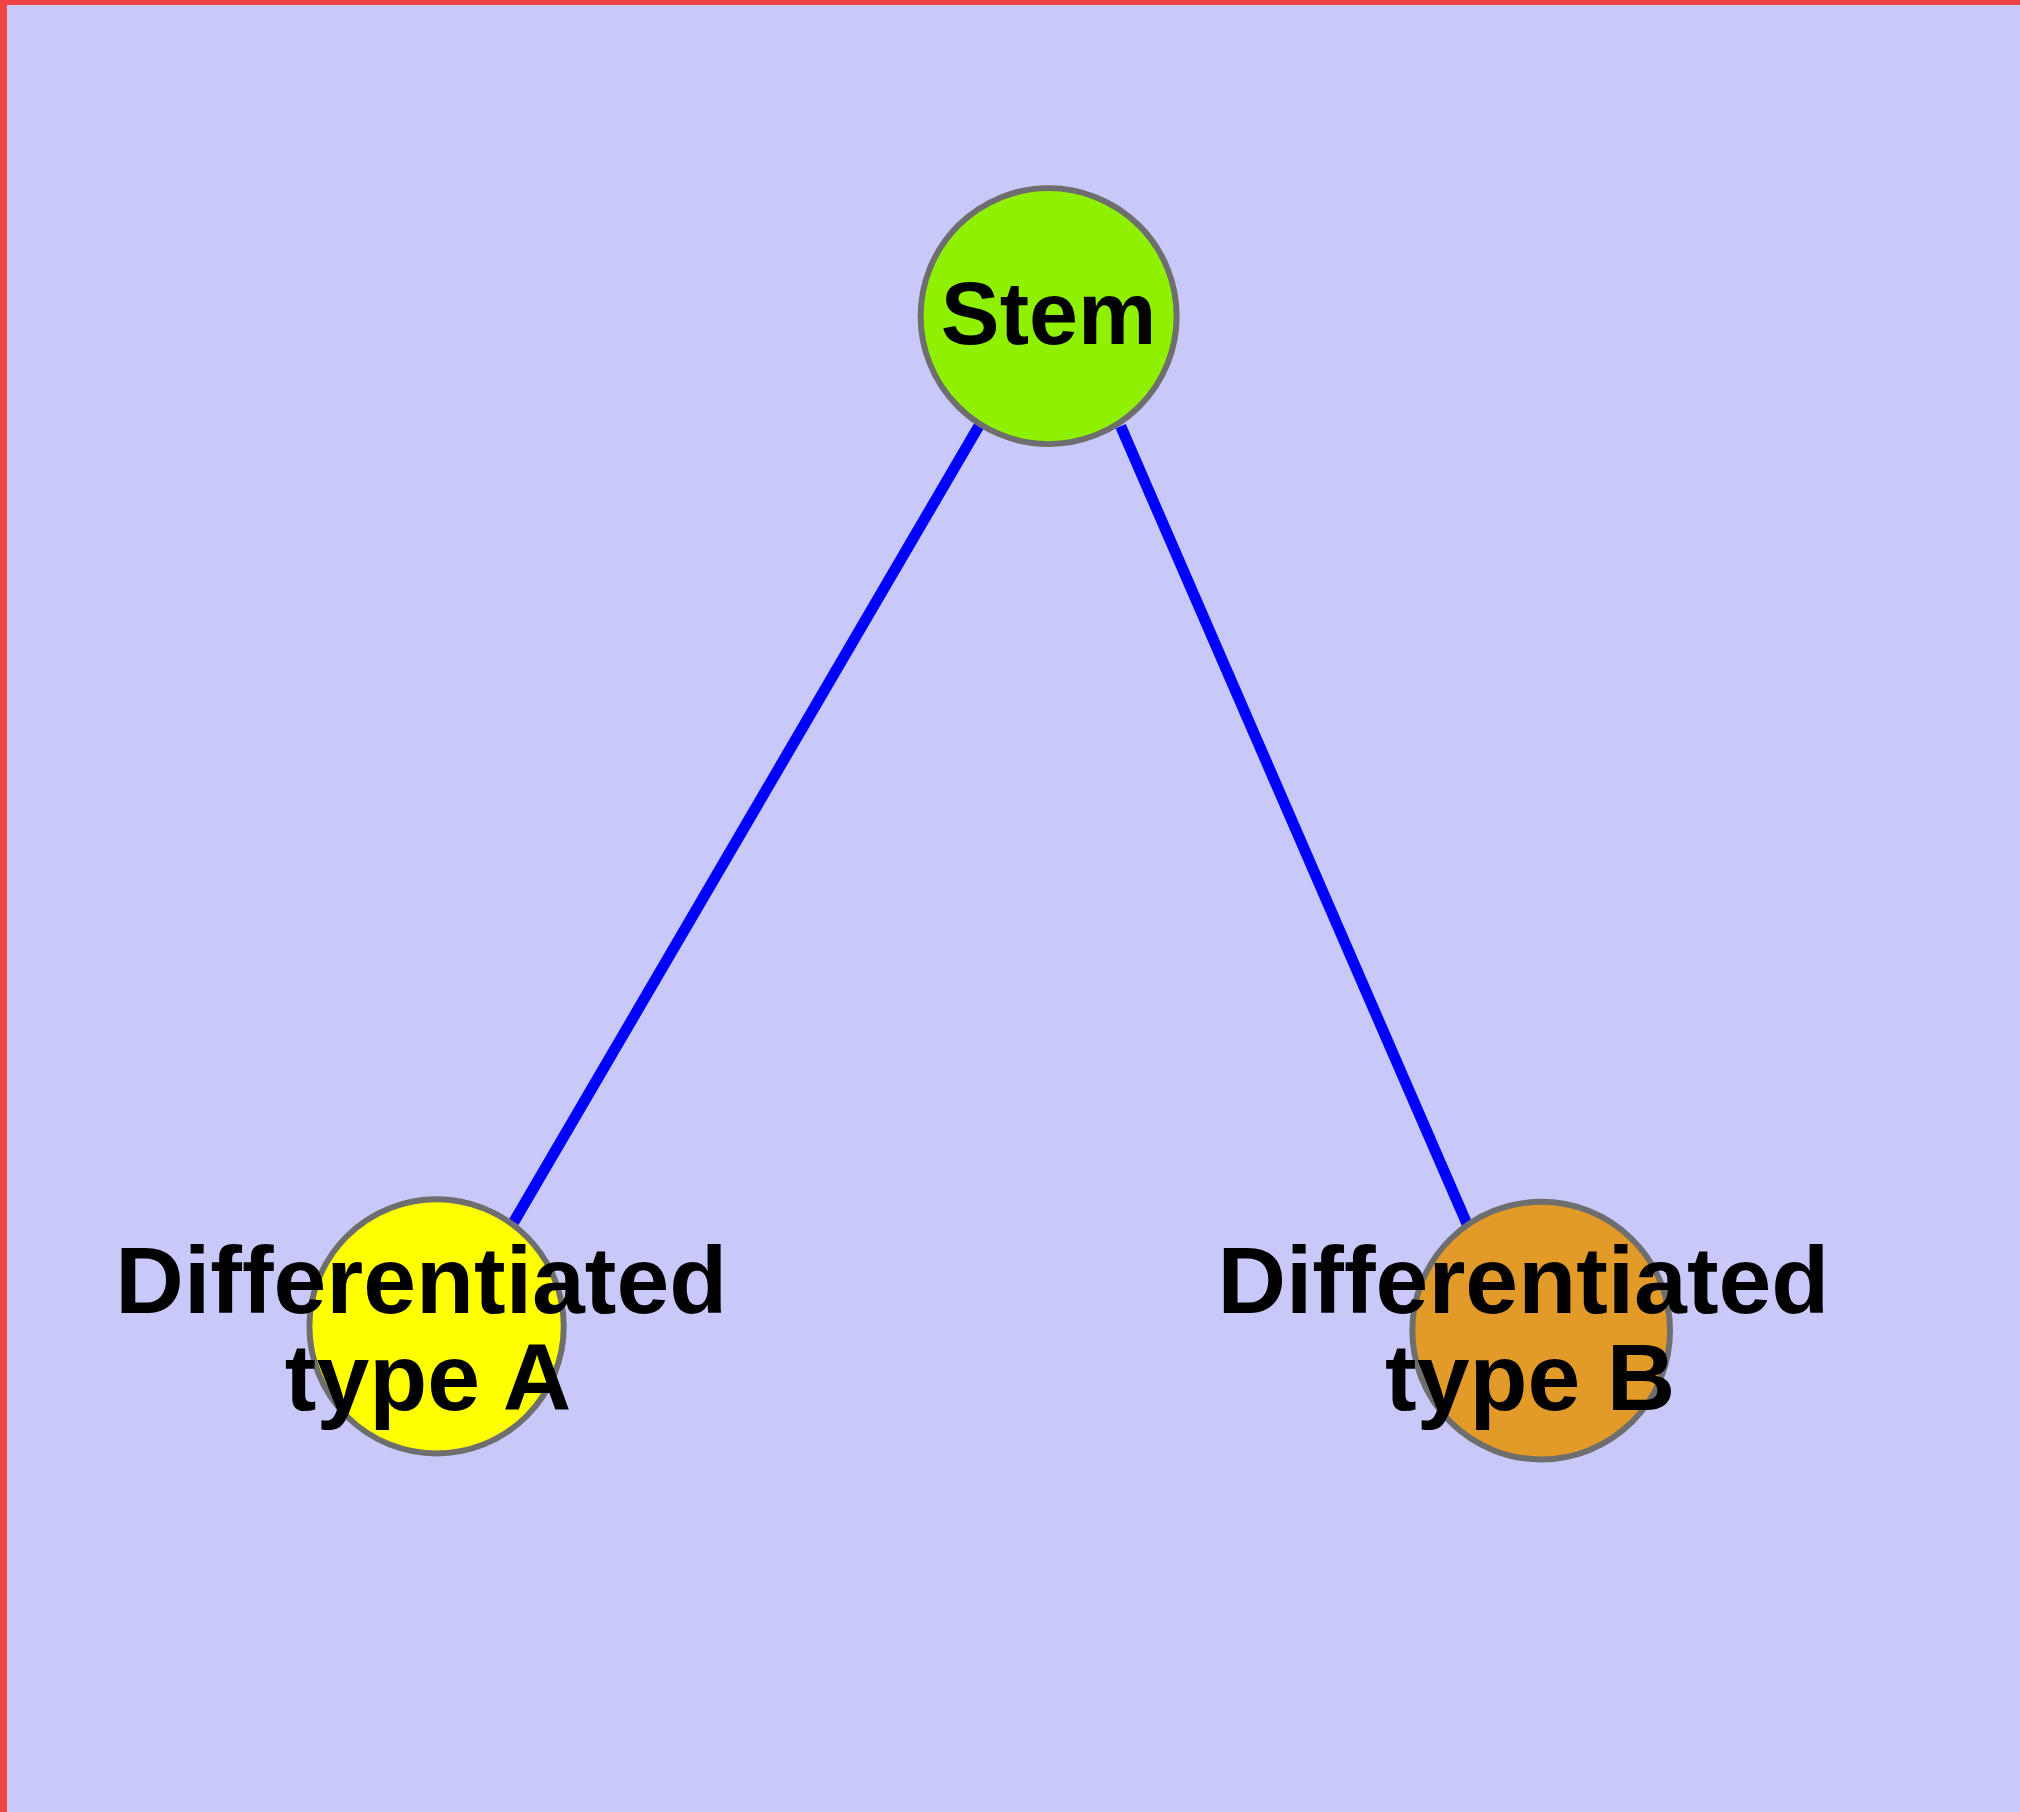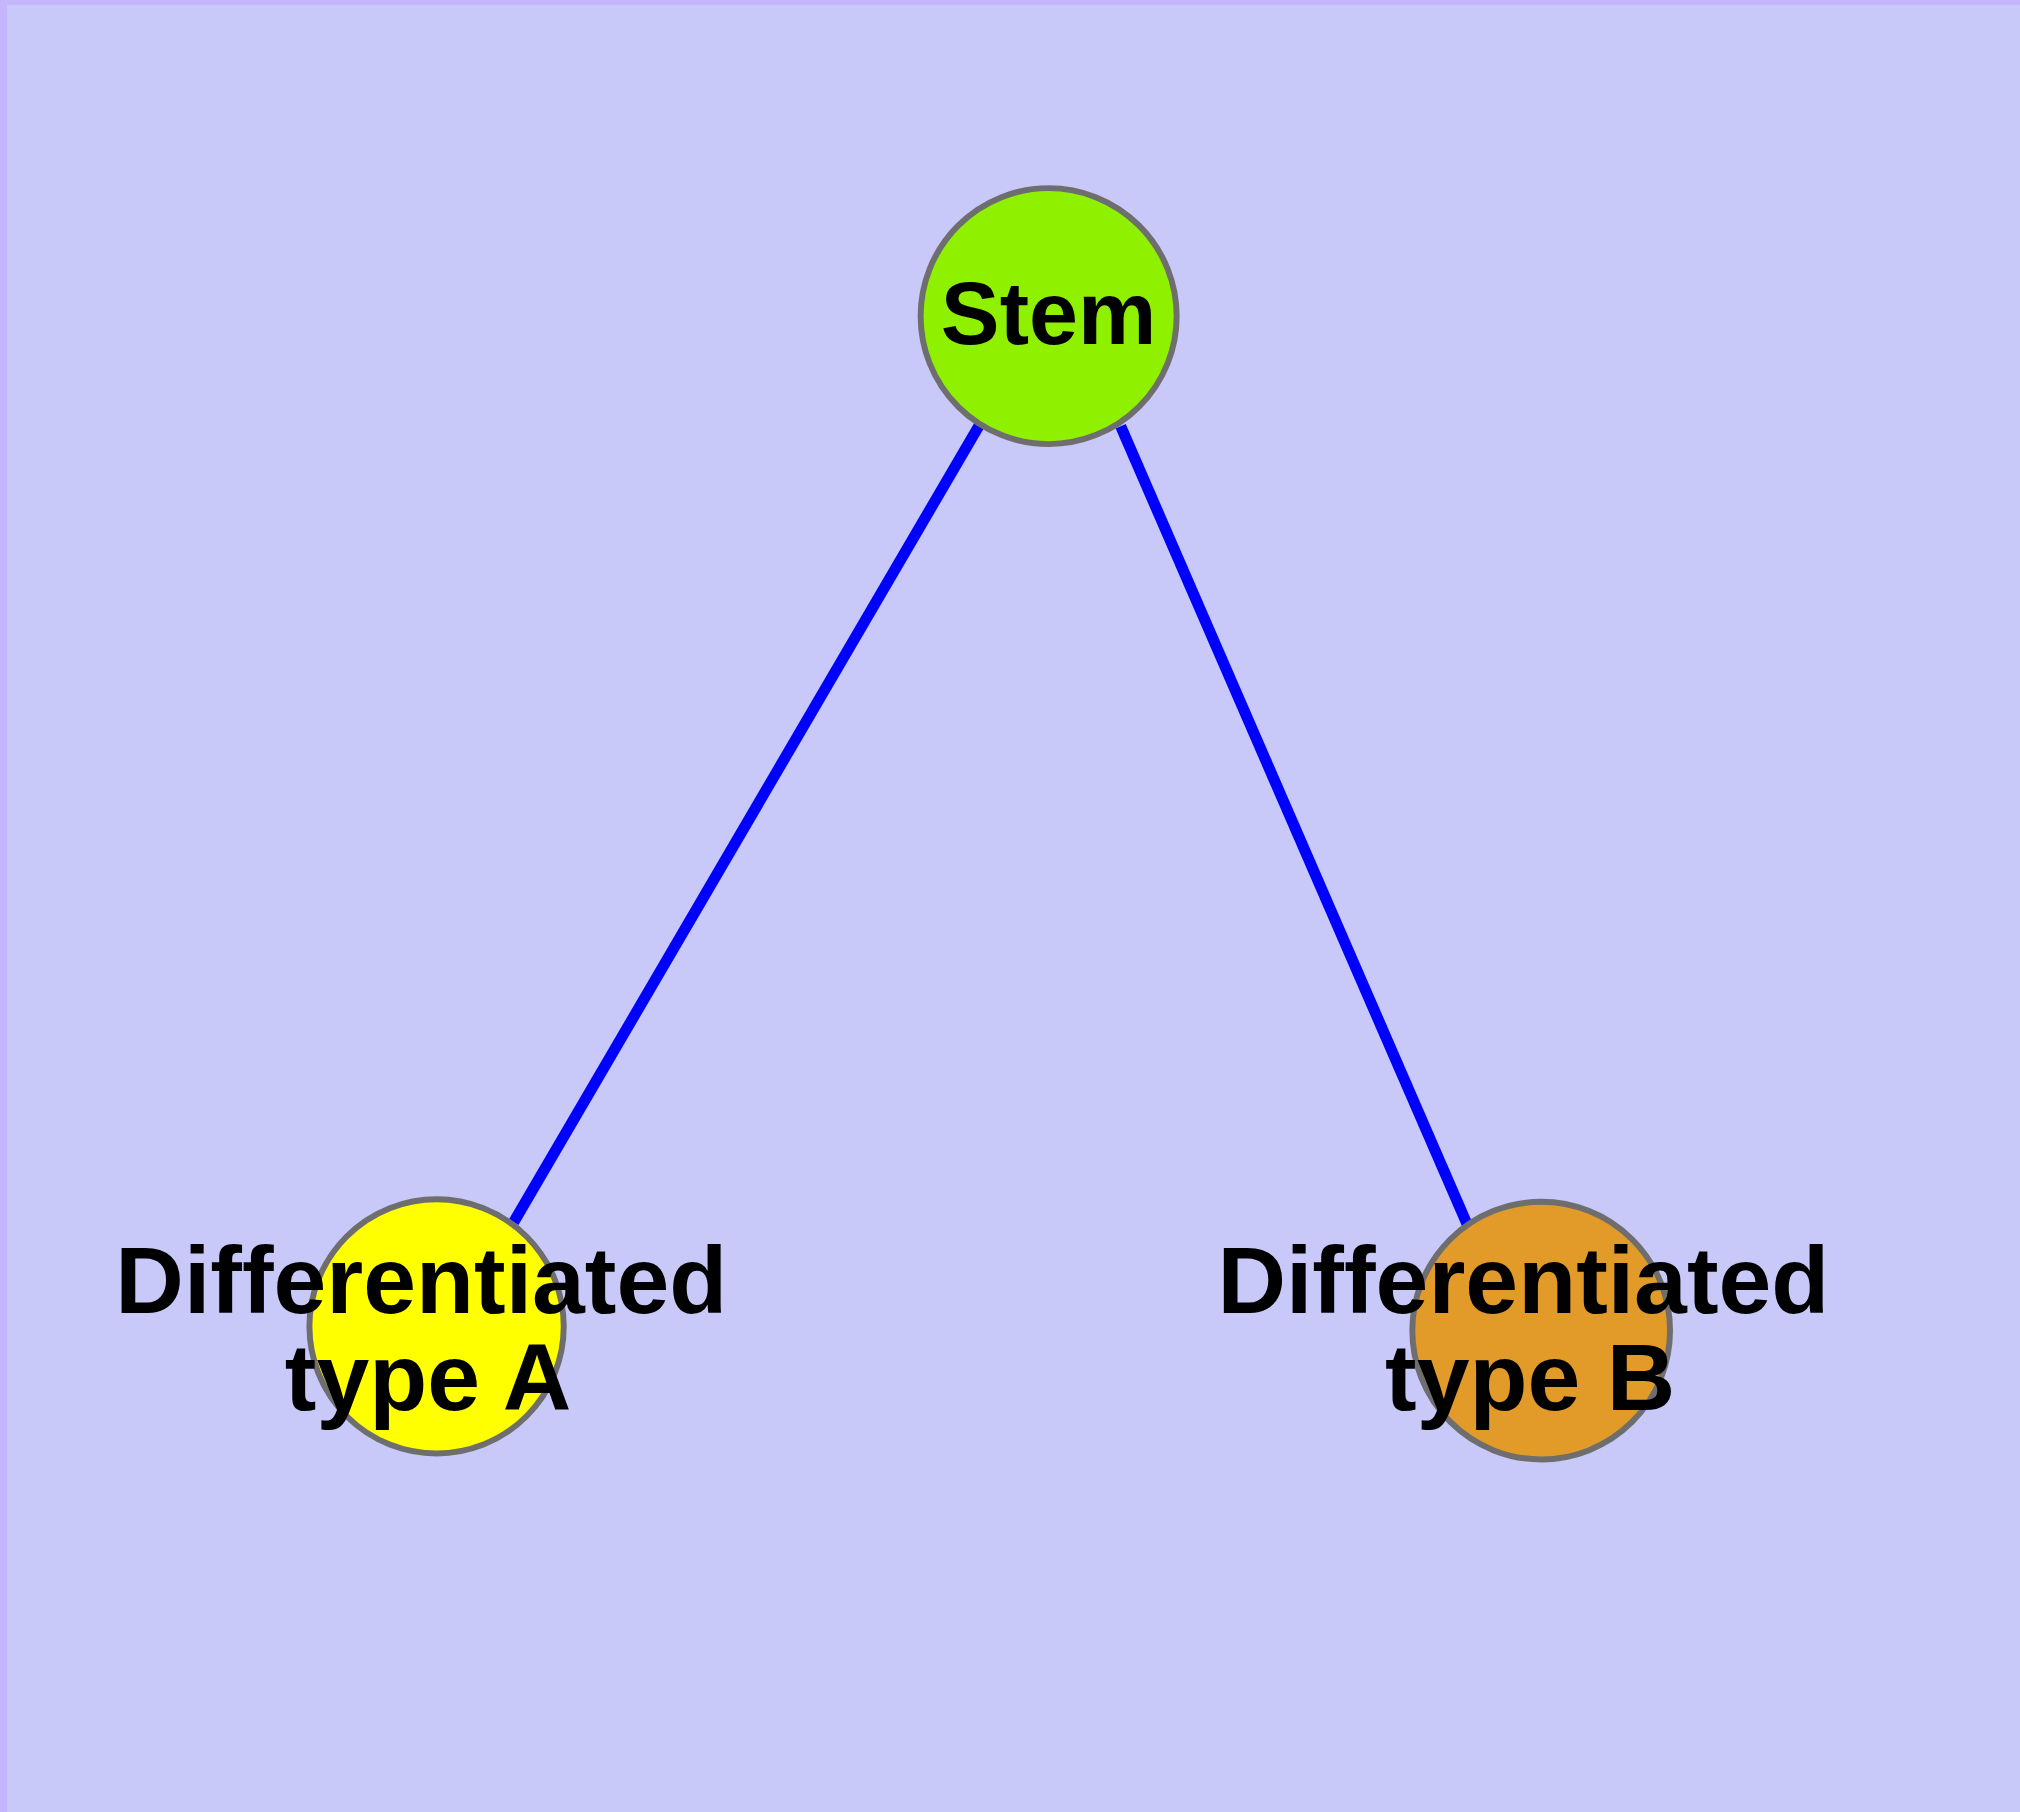--- a/index.html
+++ b/index.html
@@ -8,21 +8,21 @@
     padding: 0;
     background: #ffffff;
   }
   body {
     font-family: "Liberation Sans", sans-serif;
   }
   #canvas {
     position: relative;
     width: 2021px;
     height: 1812px;
-    background: #c4b5fd;
+    background: #ef4444;
     overflow: hidden;
   }
   #plot-area {
     position: absolute;
     left: 6.8px;
     top: 5.1px;
     width: 2014px;
     height: 1807px;
     background: #c8c9f8;
   }

